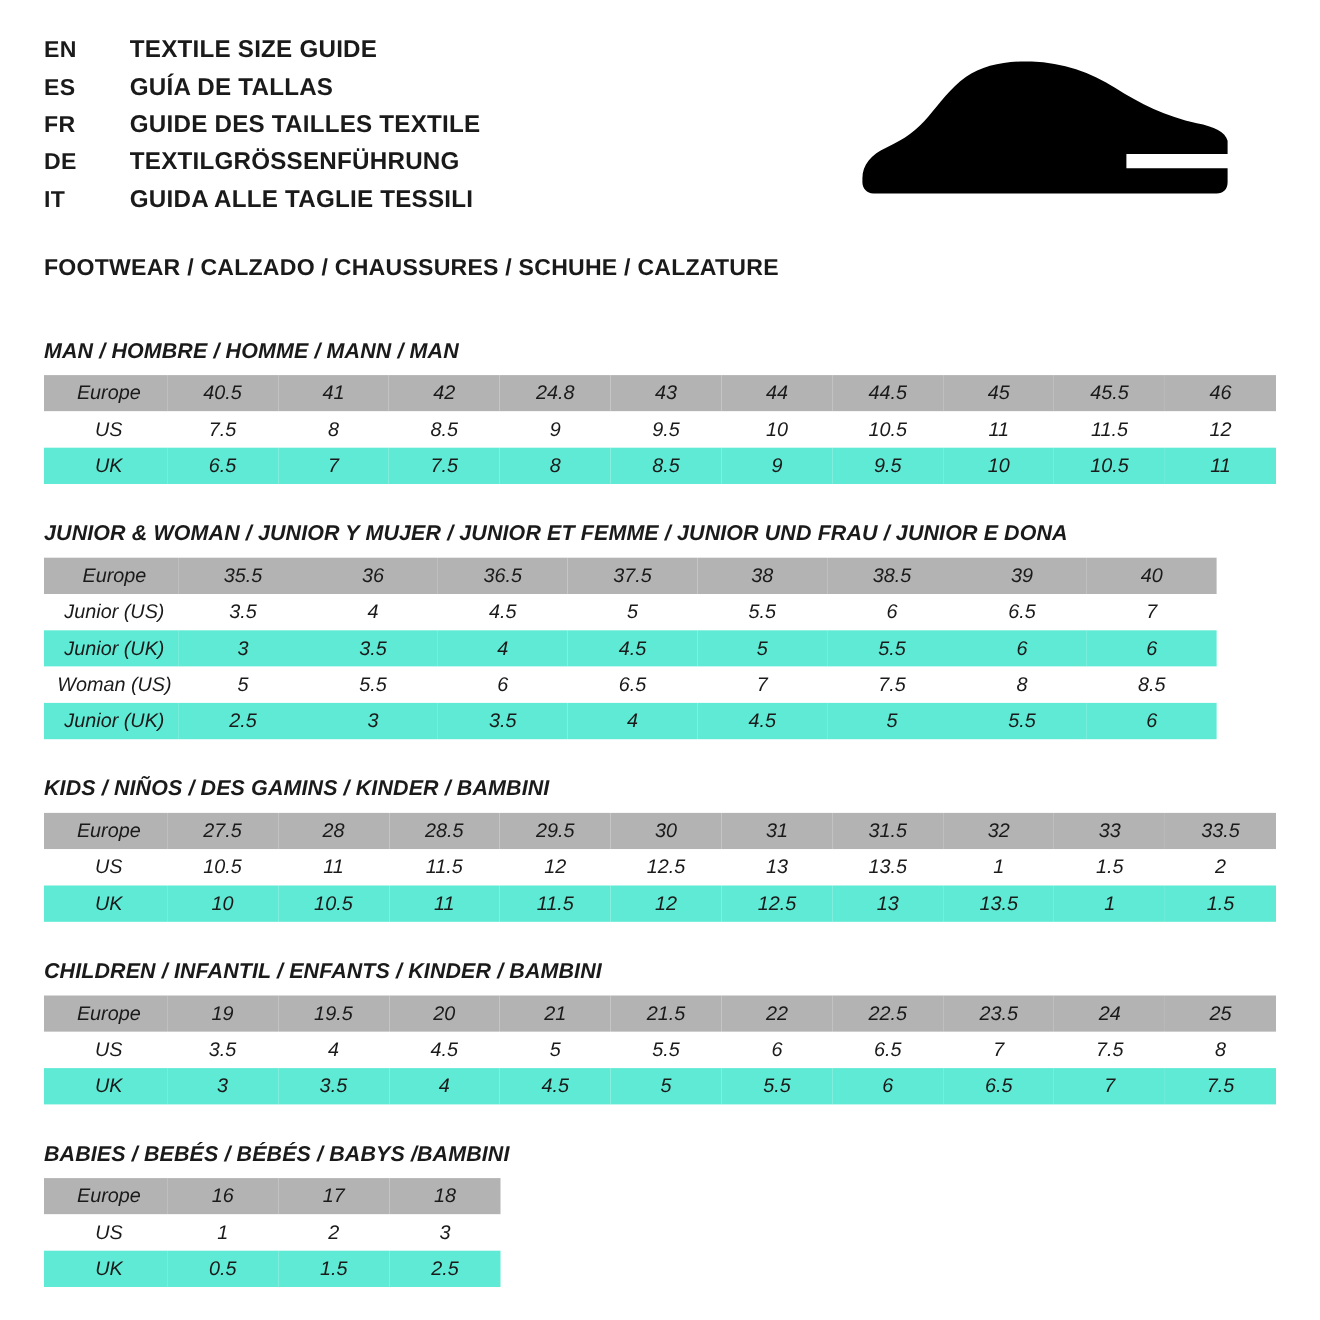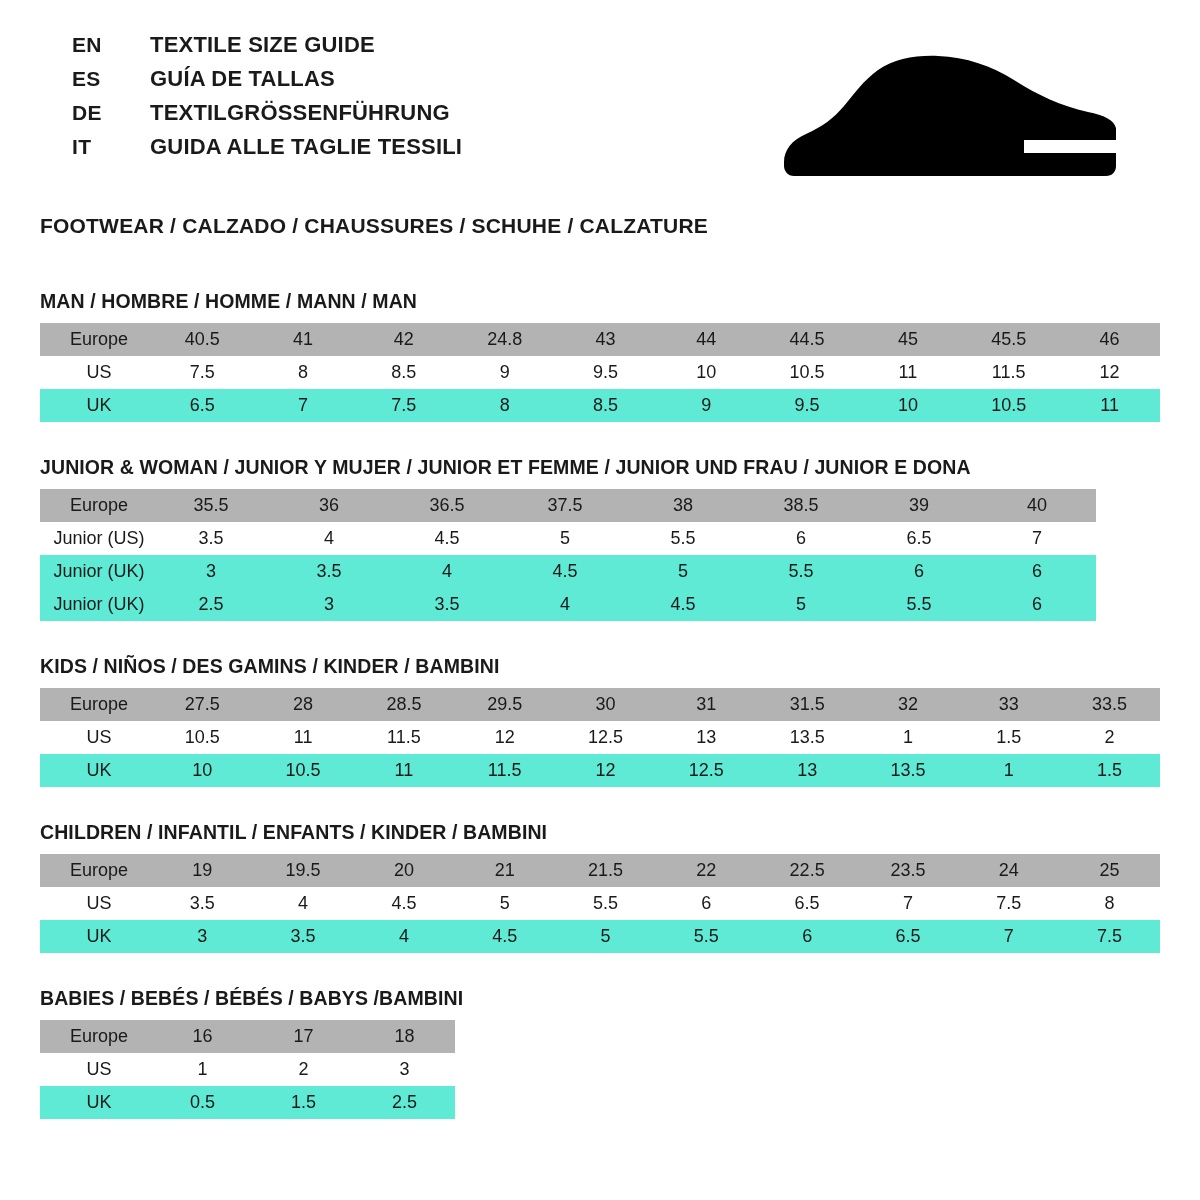--- a/index.html
+++ b/index.html
@@ -28,21 +28,20 @@
     align-items: flex-start;
     justify-content: space-between;
   }
   .lang-block {
     display: block;
   }
   .lang-row {
     display: flex;
     align-items: baseline;
     height: 34px;
-    margin-left: 32px;
   }
   .lang-code {
     width: 78px;
     font-size: 21px;
     font-weight: bold;
     letter-spacing: .3px;
   }
   .lang-text {
     font-size: 22px;
     font-weight: bold;
@@ -61,20 +60,21 @@
   .category-title {
     margin-top: 30px;
     font-size: 21px;
     font-weight: bold;
     letter-spacing: .2px;
   }
 
   
   .section {
     margin-top: 34px;
+    font-style: italic;
   }
   .section-title {
     font-size: 19.5px;
     font-weight: bold;
     letter-spacing: .1px;
     margin-bottom: 10px;
   }
   table.size {
     border-collapse: collapse;
     table-layout: fixed;
@@ -116,20 +116,24 @@
 
   <div class="header">
     <div class="lang-block">
       <div class="lang-row">
         <span class="lang-code">EN</span>
         <span class="lang-text">TEXTILE SIZE GUIDE</span>
       </div>
       <div class="lang-row">
         <span class="lang-code">ES</span>
         <span class="lang-text">GUÍA DE TALLAS</span>
+      </div>
+      <div class="lang-row">
+        <span class="lang-code">FR</span>
+        <span class="lang-text">GUIDE DES TAILLES TEXTILE</span>
       </div>
       <div class="lang-row">
         <span class="lang-code">DE</span>
         <span class="lang-text">TEXTILGRÖSSENFÜHRUNG</span>
       </div>
       <div class="lang-row">
         <span class="lang-code">IT</span>
         <span class="lang-text">GUIDA ALLE TAGLIE TESSILI</span>
       </div>
     </div>
@@ -243,20 +247,31 @@
       <tr class="alt">
         <td class="rowlabel">Junior (UK)</td>
         <td>3</td>
         <td>3.5</td>
         <td>4</td>
         <td>4.5</td>
         <td>5</td>
         <td>5.5</td>
         <td>6</td>
         <td>6</td>
+      </tr>
+      <tr>
+        <td class="rowlabel">Woman (US)</td>
+        <td>5</td>
+        <td>5.5</td>
+        <td>6</td>
+        <td>6.5</td>
+        <td>7</td>
+        <td>7.5</td>
+        <td>8</td>
+        <td>8.5</td>
       </tr>
       <tr class="alt">
         <td class="rowlabel">Junior (UK)</td>
         <td>2.5</td>
         <td>3</td>
         <td>3.5</td>
         <td>4</td>
         <td>4.5</td>
         <td>5</td>
         <td>5.5</td>

